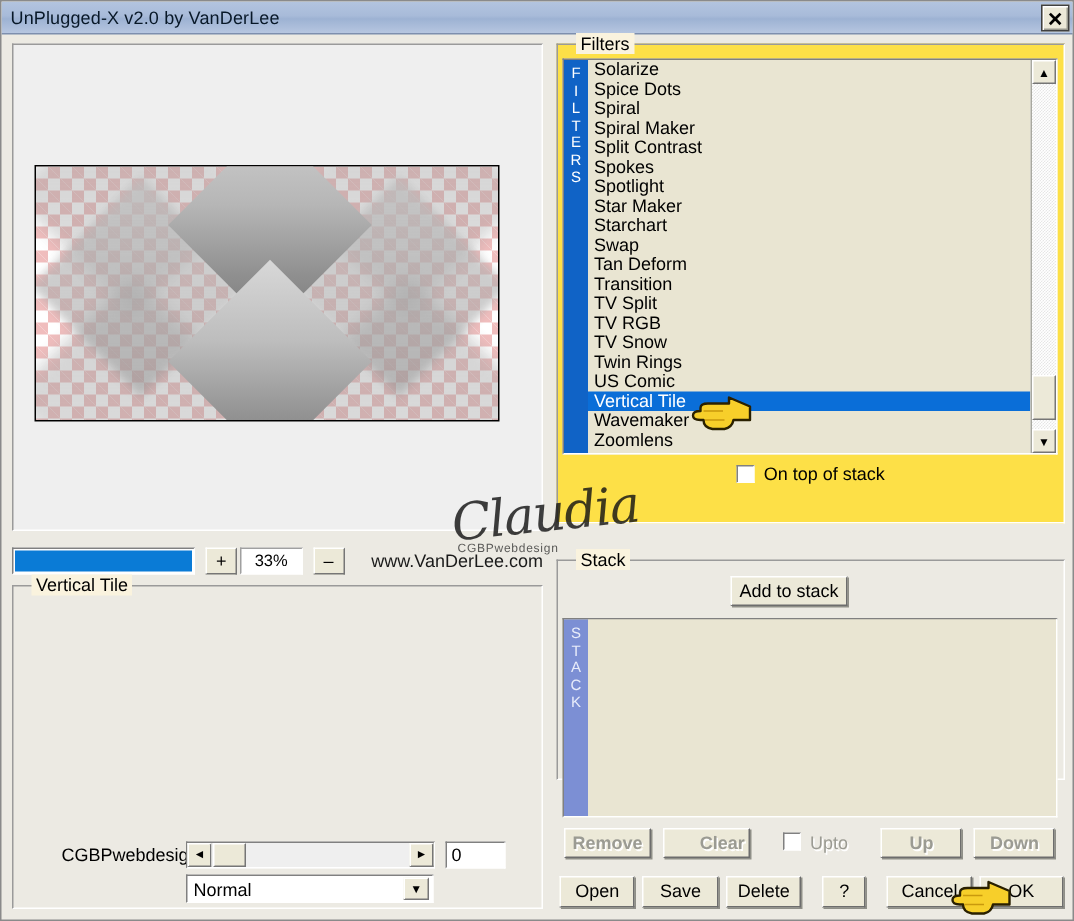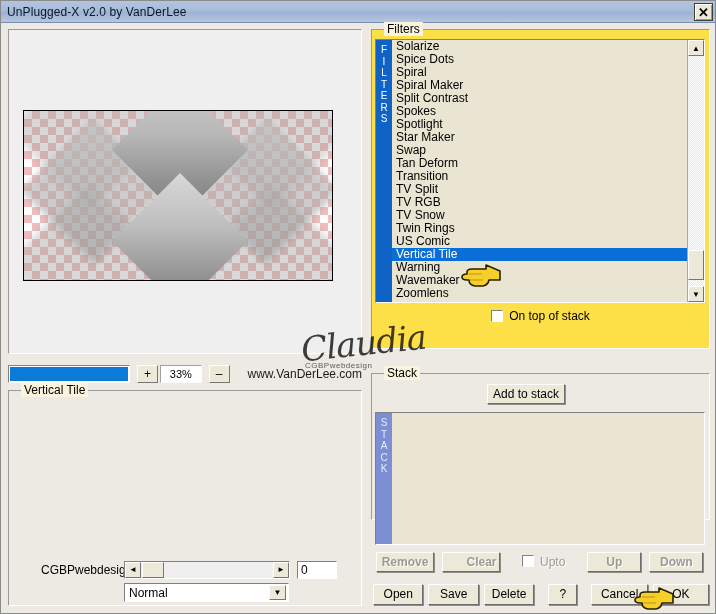--- a/index.html
+++ b/index.html
@@ -489,30 +489,30 @@
 
       <div class="listbox">
         <div class="li">Solarize</div>
         <div class="li">Spice Dots</div>
         <div class="li">Spiral</div>
         <div class="li">Spiral Maker</div>
         <div class="li">Split Contrast</div>
         <div class="li">Spokes</div>
         <div class="li">Spotlight</div>
         <div class="li">Star Maker</div>
+        <div class="li">Starchart</div>
         <div class="li">Swap</div>
         <div class="li">Tan Deform</div>
         <div class="li">Transition</div>
         <div class="li">TV Split</div>
         <div class="li">TV RGB</div>
         <div class="li">TV Snow</div>
         <div class="li">Twin Rings</div>
         <div class="li">US Comic</div>
         <div class="li sel">Vertical Tile</div>
-        <div class="li">Warning</div>
         <div class="li">Wavemaker</div>
         <div class="li">Zoomlens</div>
       </div>
 
       <div class="scrollbar">
         <div class="sb-btn up">▲</div>
         <div class="sb-track"></div>
         <div class="sb-thumb"></div>
         <div class="sb-btn down">▼</div>
       </div>

